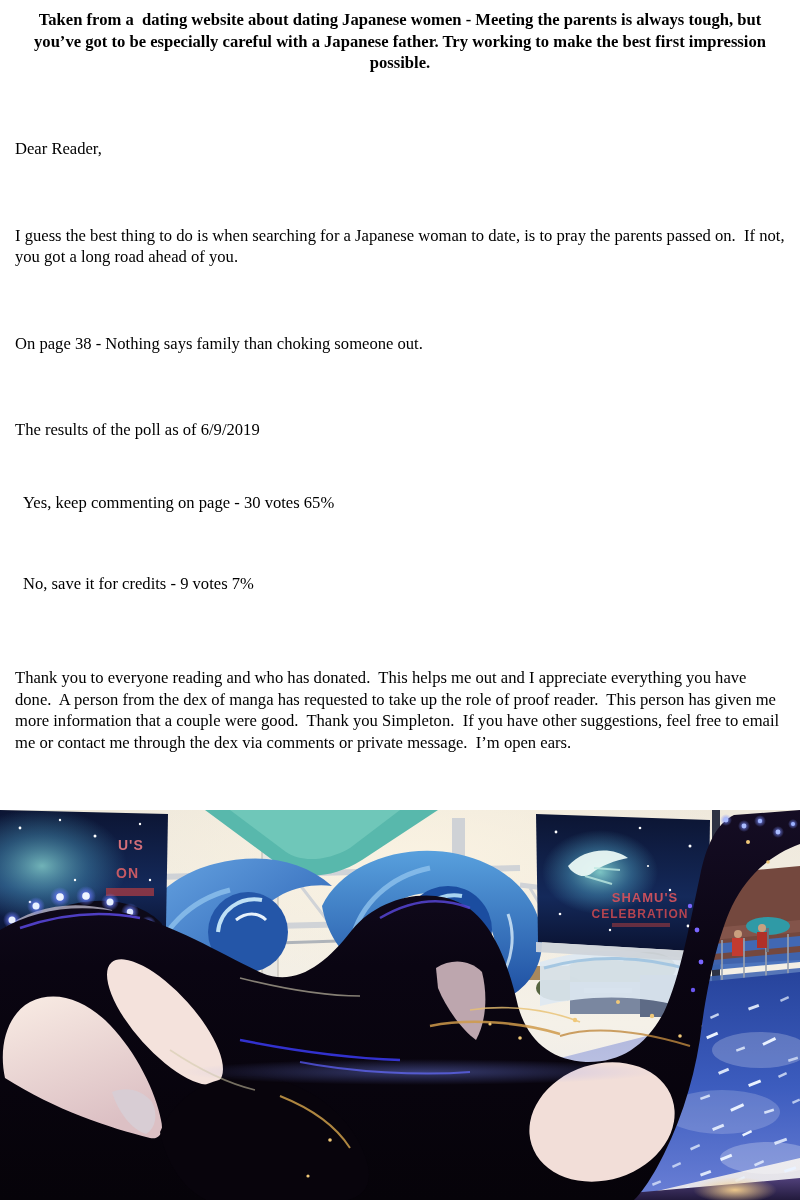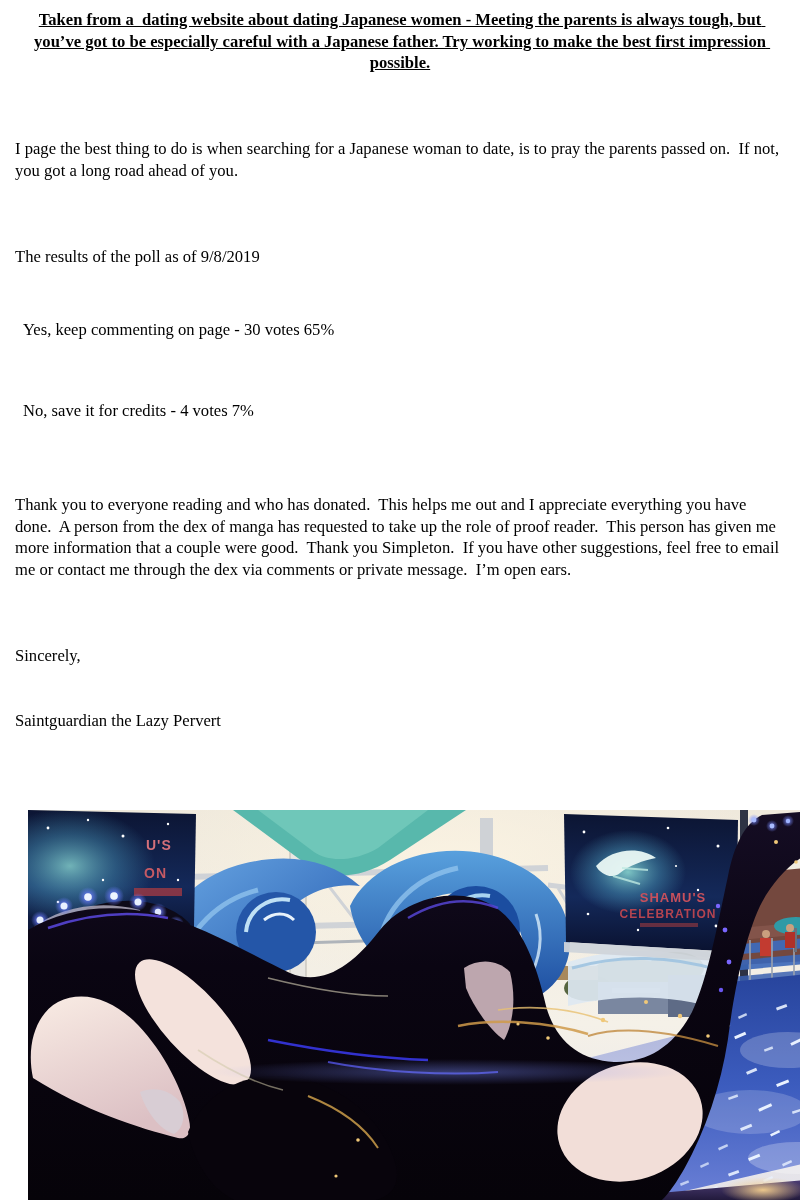--- a/index.html
+++ b/index.html
@@ -6,54 +6,55 @@
   body{
     width:800px;height:1200px;background:#ffffff;color:#000;
     font-family:"Liberation Serif", serif;
     position:relative;overflow:hidden;
   }
   .note{
     font-weight:bold;text-align:center;
     padding:9px 26px 0 26px;
     font-size:16.6px;line-height:21.5px;
     white-space:pre-wrap;
-    text-decoration:underline;
   }
   .letter{
     padding:0 15px;
     font-size:16.6px;line-height:21.6px;
     white-space:pre-wrap;
   }
   .letter p{margin:21.6px 0 0 0;}
   .poll-line{margin:8px;}
   .credits{
     margin-top:21.6px;
     text-align:center;
     font-size:16.6px;line-height:21.7px;
   }
   .credits div{white-space:pre-wrap;}
   .photo{
-    position:absolute;left:0;top:810px;width:684px;height:390px;margin-left:28px;
+    position:absolute;left:0;top:810px;width:684px;height:390px;
   }
   .photo svg{display:block;}
   .scrtxt{
     font-family:"Liberation Sans", sans-serif;
     font-weight:bold;letter-spacing:1px;
   }
 </style>
 </head>
 <body>
 
 <div class="note">Taken from a  dating website about dating Japanese women - Meeting the parents is always tough, but you’ve got to be especially careful with a Japanese father. Try working to make the best first impression possible.</div>
 
 <div class="letter">
-  <p>I page the best thing to do is when searching for a Japanese woman to date, is to pray the parents passed on.  If not, you got a long road ahead of you.</p>
-  <p>The results of the poll as of 9/8/2019</p>
+  <p>Dear Reader,</p>
+  <p>I guess the best thing to do is when searching for a Japanese woman to date, is to pray the parents passed on.  If not, you got a long road ahead of you.</p>
+  <p>On page 38 - Nothing says family than choking someone out.</p>
+  <p>The results of the poll as of 6/9/2019</p>
   <div class="poll-line">Yes, keep commenting on page - 30 votes 65%</div>
-  <div class="poll-line">No, save it for credits - 4 votes 7%</div>
+  <div class="poll-line">No, save it for credits - 9 votes 7%</div>
   <p>Thank you to everyone reading and who has donated.  This helps me out and I appreciate everything you have done.  A person from the dex of manga has requested to take up the role of proof reader.  This person has given me more information that a couple were good.  Thank you Simpleton.  If you have other suggestions, feel free to email me or contact me through the dex via comments or private message.  I’m open ears.</p>
   <p>Sincerely,</p>
   <div>Saintguardian the Lazy Pervert</div>
 
   <div class="credits">
     <div>Translator: Aoitenshi</div>
     
     
     
     

